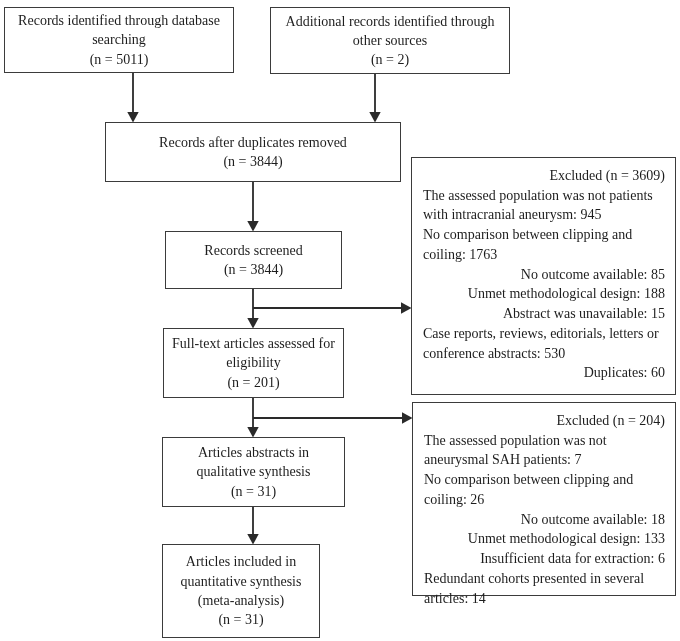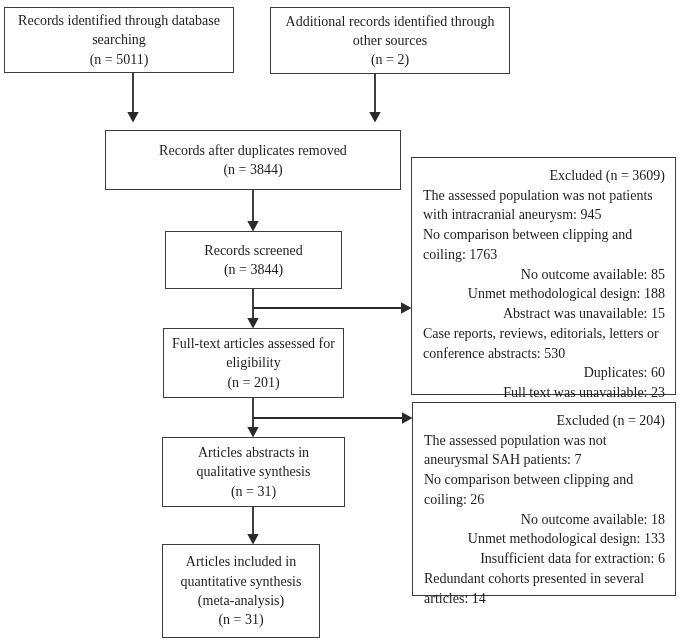--- a/index.html
+++ b/index.html
@@ -44,21 +44,21 @@
     width: 680px;
     height: 641px;
     pointer-events: none;
   }
   .arrow-layer line { stroke: #2a2a2a; stroke-width: 1.8; }
   .arrow-layer polygon { fill: #2a2a2a; }
 
   
   #box-id-db        { left: 4px;   top: 7px;   width: 230px; height: 66px; }
   #box-id-other     { left: 270px; top: 7px;   width: 240px; height: 67px; }
-  #box-dedup        { left: 105px; top: 122px; width: 296px; height: 60px; margin-top: 8px; }
+  #box-dedup        { left: 105px; top: 122px; width: 296px; height: 60px; }
   #box-screened     { left: 165px; top: 231px; width: 177px; height: 58px; }
   #box-excl-screen  { left: 411px; top: 157px; width: 265px; height: 238px; }
   #box-fulltext     { left: 163px; top: 328px; width: 181px; height: 70px; }
   #box-excl-full    { left: 412px; top: 402px; width: 264px; height: 194px; }
   #box-qualitative  { left: 162px; top: 437px; width: 183px; height: 70px; }
   #box-quantitative { left: 162px; top: 544px; width: 158px; height: 94px; }
 </style>
 </head>
 <body>
 
@@ -129,21 +129,20 @@
 
   <div class="box reasons" id="box-excl-screen">
     <div>Excluded (n = 3609)</div>
     <div>The assessed population was not patients with intracranial aneurysm: 945</div>
     <div>No comparison between clipping and coiling: 1763</div>
     <div>No outcome available: 85</div>
     <div>Unmet methodological design: 188</div>
     <div>Abstract was unavailable: 15</div>
     <div>Case reports, reviews, editorials, letters or conference abstracts: 530</div>
     <div>Duplicates: 60</div>
-    <div>Full text was unavailable: 23</div>
   </div>
 
   <div class="box" id="box-fulltext">
     <span>Full-text articles assessed for eligibility</span>
     <span>(n = 201)</span>
   </div>
 
   <div class="box reasons" id="box-excl-full">
     <div>Excluded (n = 204)</div>
     <div>The assessed population was not aneurysmal SAH patients: 7</div>

